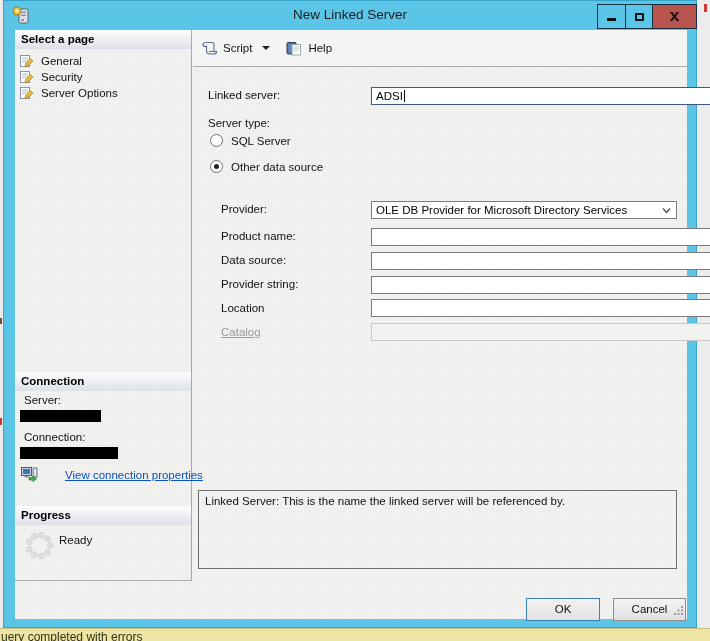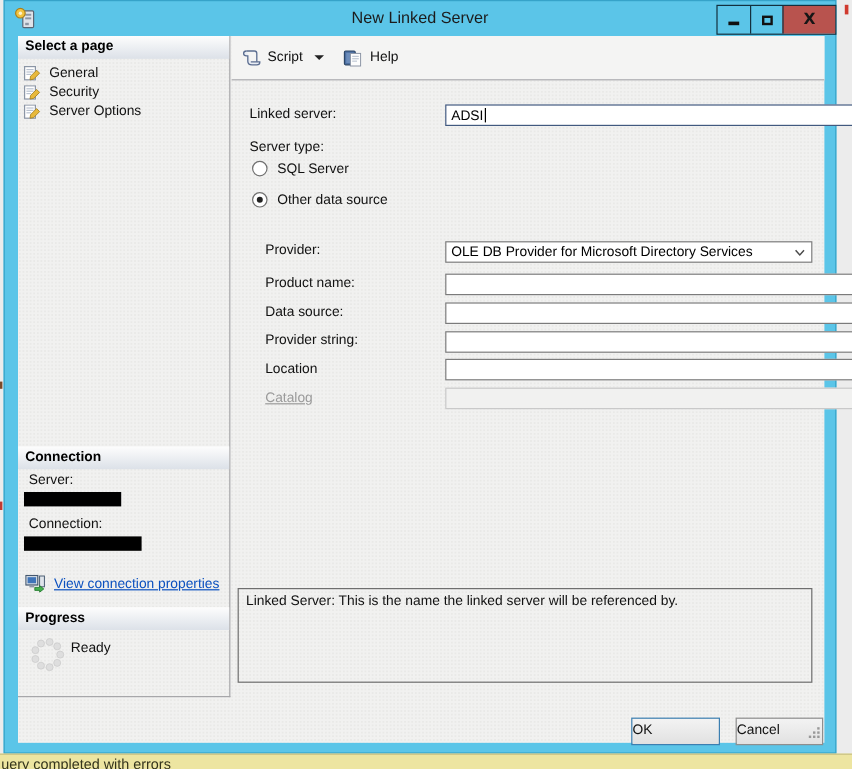--- a/index.html
+++ b/index.html
@@ -54,21 +54,21 @@
     background:linear-gradient(to bottom,#fdfdfd,#dce1e8);
     font-size:11.5px; font-weight:bold; color:#000; padding:3px 0 0 6px;
   }
   .page-list { position:absolute; left:0; top:23px; width:176px; }
   .page-item { display:flex; align-items:center; height:16px; padding-left:5px; cursor:default; }
   .page-item svg { width:14px; height:13px; flex:none; }
   .page-item .lbl { font-size:11.5px; color:#111; margin-left:7px; white-space:nowrap; }
 
   .side-label { position:absolute; font-size:11.5px; color:#111; }
   .redact { position:absolute; background:#000; }
-  .link-row { position:absolute; left:6px; top:449px; display:flex; align-items:center; }
+  .link-row { position:absolute; left:6px; top:437px; display:flex; align-items:center;gap:20px; }
   .link-row svg { width:17px; height:15px; }
   .link {
     margin-left:7px; font-size:11.5px; color:#0b50bf; text-decoration:underline;
     white-space:nowrap; cursor:pointer;
   }
   .spinner { position:absolute; left:7px; top:498px; width:35px; height:35px; }
   .ready-text { position:absolute; left:44px; top:504px; font-size:11.5px; color:#111; }
 
   
   .right-panel { position:absolute; left:178px; top:0; width:494px; height:589px; }
@@ -115,21 +115,21 @@
     border-radius:50%; background:#222;
   }
   .radio-row .lbl { font-size:11.5px; color:#111; margin-left:8px; }
 
   .help-box {
     position:absolute; left:5px; top:460px; width:479px; height:79px;
     border:1px solid #6e6e6e; padding:4px 6px; font-size:11.5px; color:#111;
   }
 
   .btn {
-    position:absolute; top:568px; height:23px; text-align:left;
+    position:absolute; top:568px; height:23px; text-align:center;
     background:linear-gradient(to bottom,#f3f3f3,#e1e1e1);
     border:1px solid #8e8e8e; font-size:11.5px; color:#111;
     padding-top:4px; cursor:pointer;
   }
   .btn-ok { left:333px; width:74px; border-color:#3c7fb1; }
   .btn-cancel { left:420px; width:73px; }
   .grip { position:absolute; right:3px; bottom:3px; width:11px; height:11px; }
 
   
   .status-strip {

